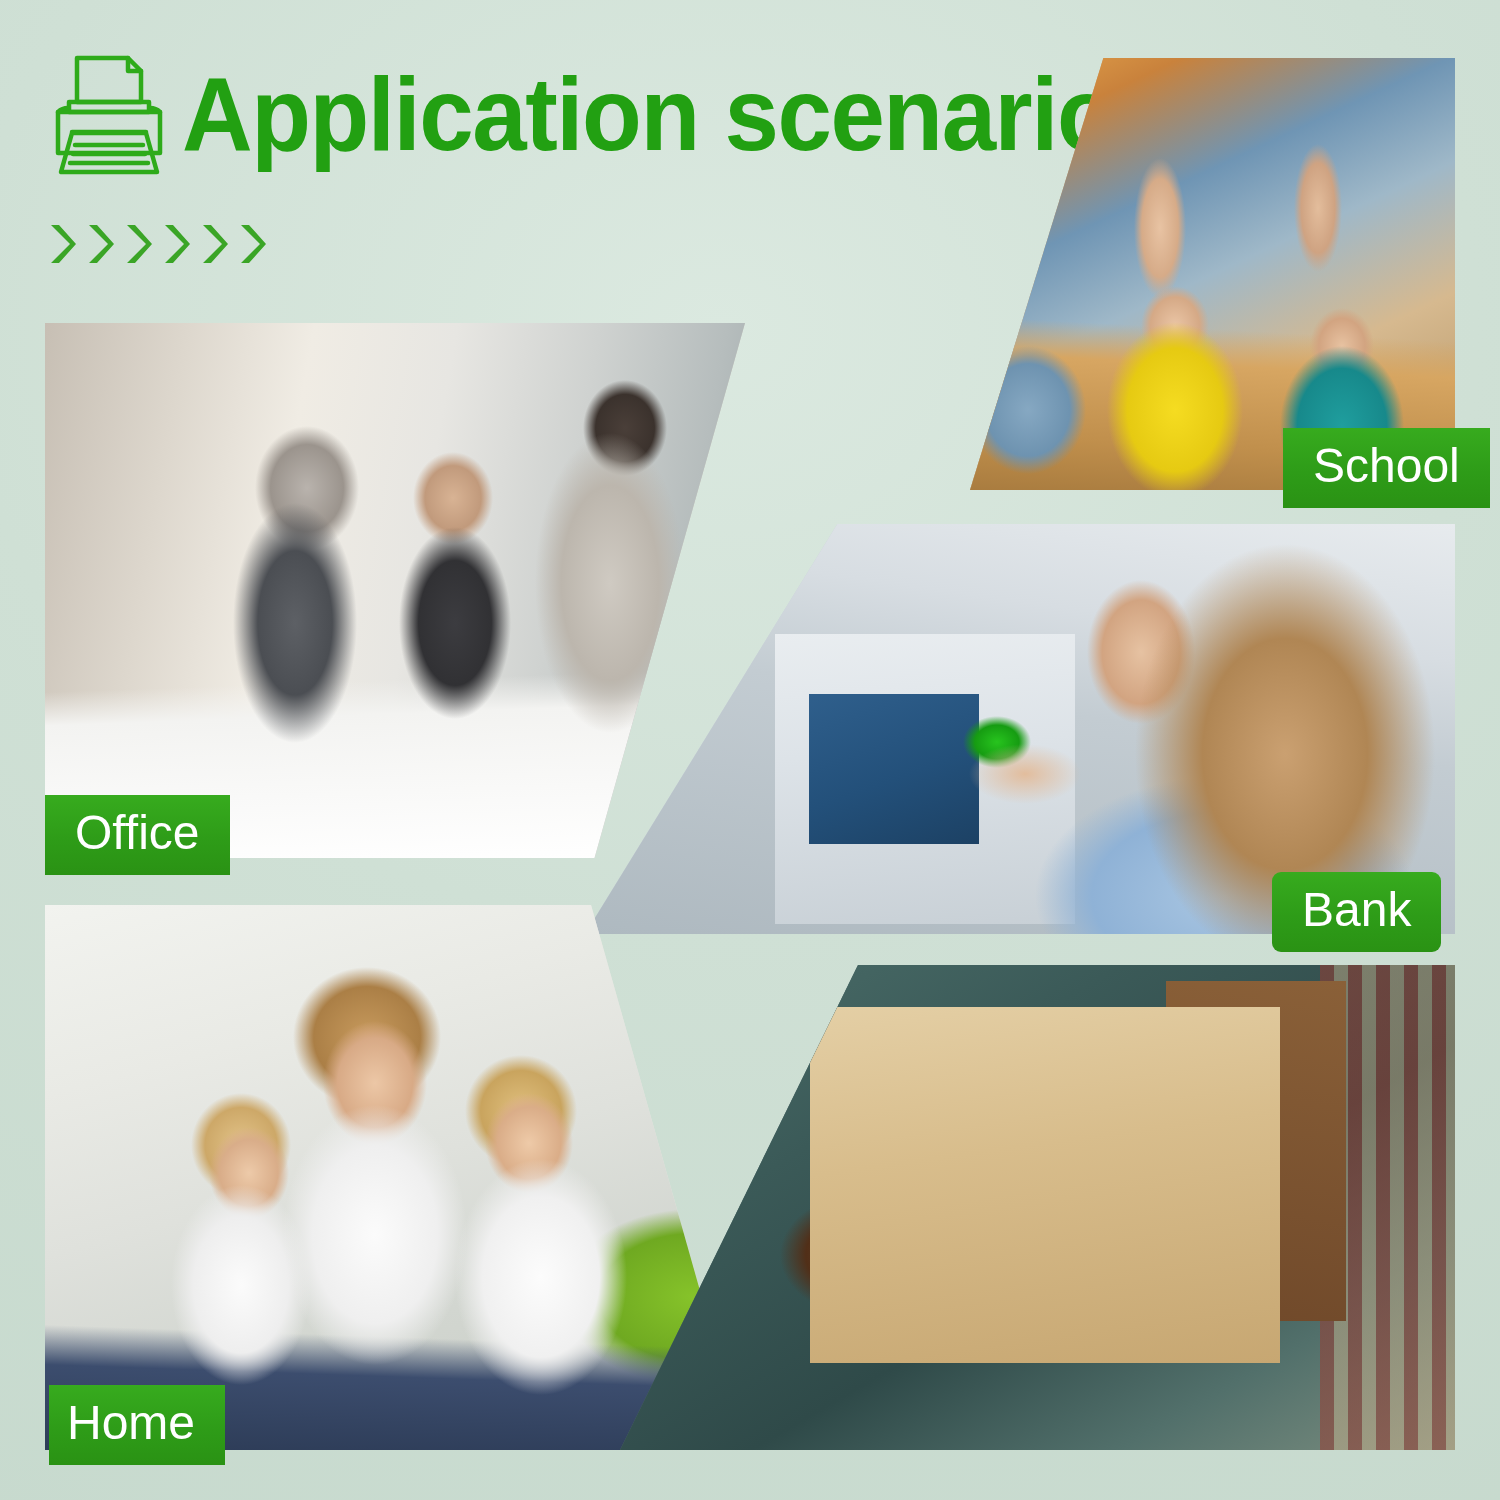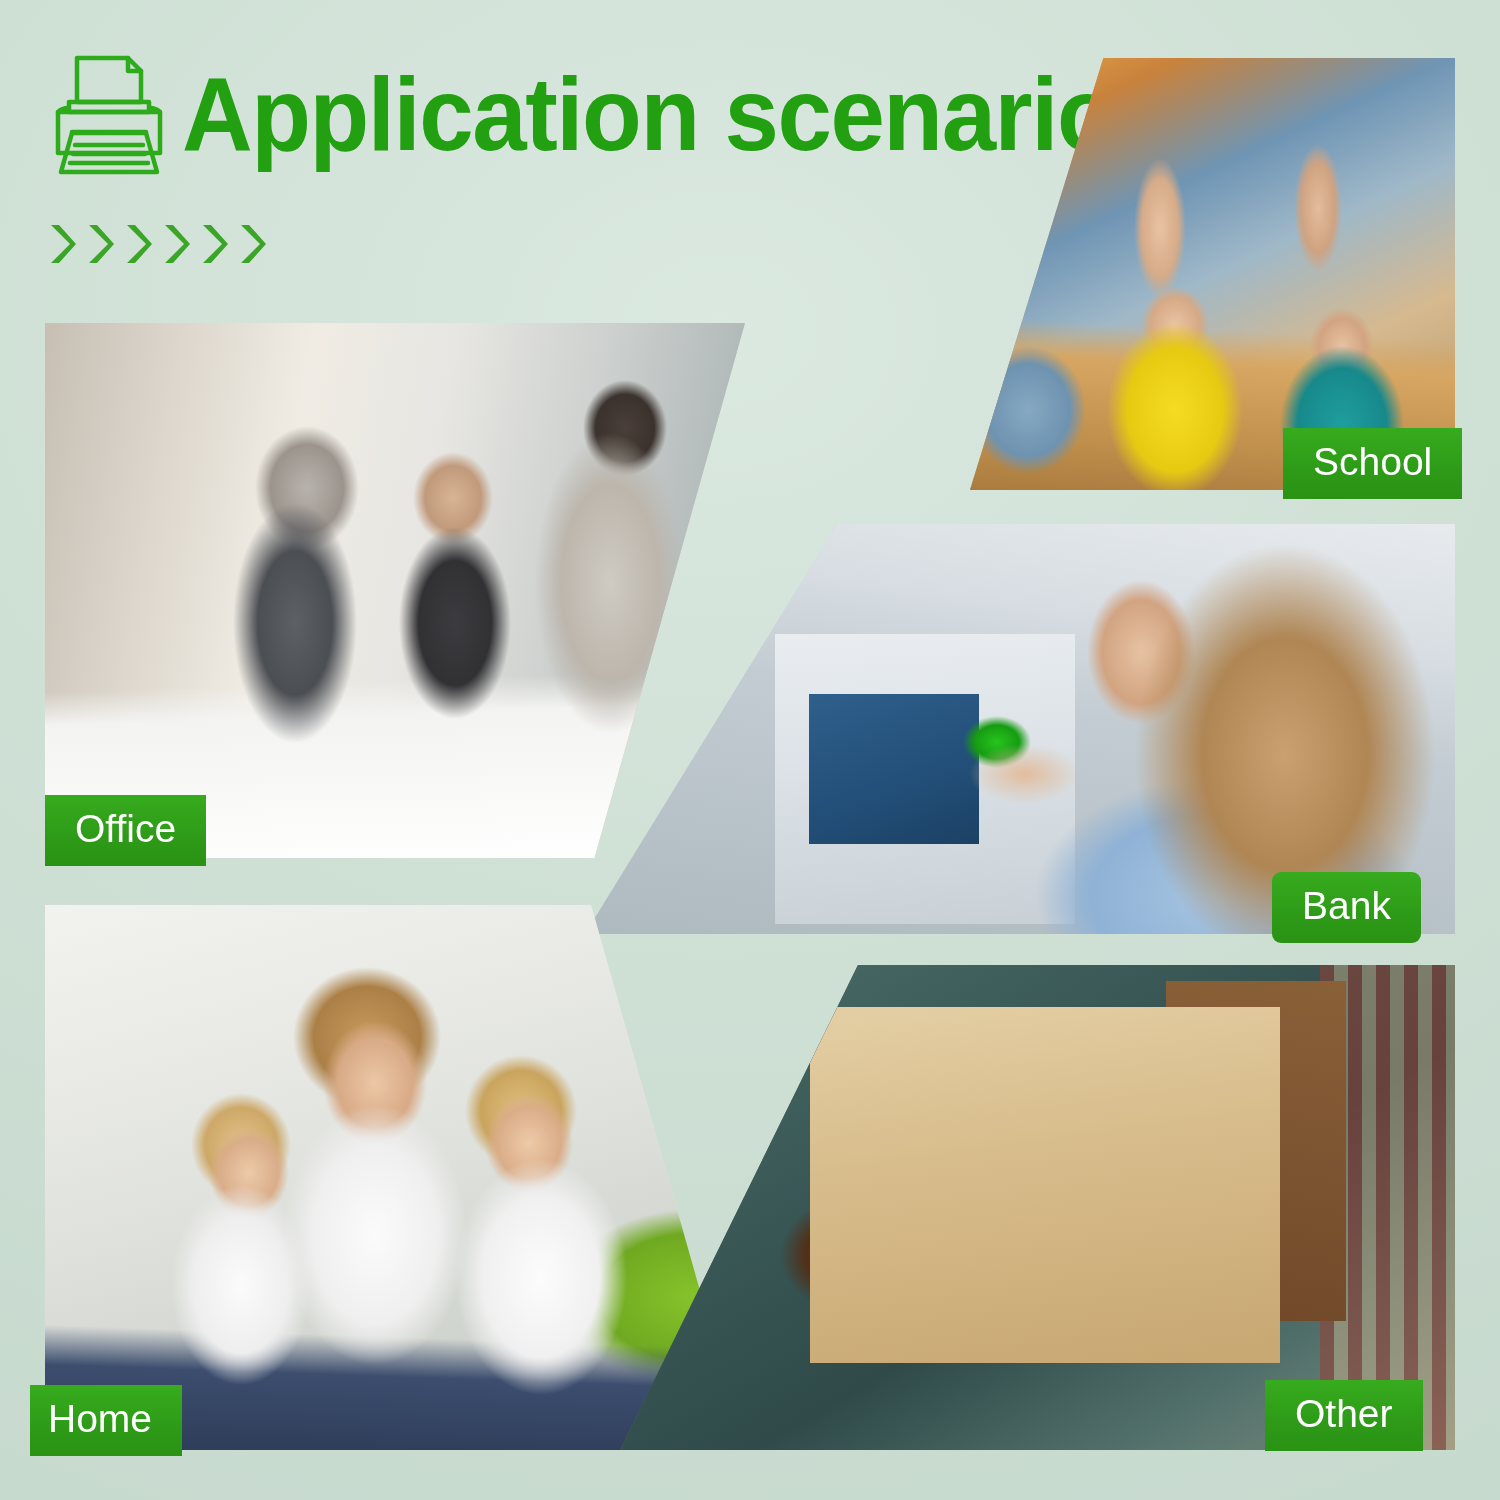--- a/index.html
+++ b/index.html
@@ -167,31 +167,31 @@
       
       linear-gradient(150deg, #4c6f6b 0%, #3b5a58 30%, #2f4a49 58%, #52706b 80%, #7d8f80 100%),
       #50696a;
   }
 
   
   .badge {
     position:absolute;
     background:linear-gradient(180deg, #37ab1e 0%, #2e9c18 55%, #2a9214 100%);
     color:#ffffff;
-    font-size:39px;
+    font-size:48px;
     line-height:1;
     font-weight:normal;
     padding:14px 30px 18px 30px;
     white-space:nowrap;
     font-family:"Liberation Sans", sans-serif;
   }
   #badge-office { left:45px;  top:795px;text-align:center;  }
   #badge-school { left:1283px; top:428px;  }
   #badge-bank   { left:1272px; top:872px;border-radius:9px;  }
-  #badge-home   { left:30px;  top:1385px;padding-left:18px; }
+  #badge-home   { left:49px;  top:1385px;padding-left:18px; }
   #badge-other  { left:1265px; top:1380px; }
 </style>
 </head>
 <body>
 
 <div id="page">
 
   <div id="header">
 
     <svg class="printer-icon" viewBox="0 0 130 130" fill="none" stroke="#2eab1a" stroke-width="4.5" stroke-linejoin="round" stroke-linecap="round">
@@ -253,15 +253,14 @@
   </div>
 
   <div class="panel" id="panel-other">
     <div class="photo photo-other"></div>
   </div>
 
   <div class="badge" id="badge-office">Office</div>
   <div class="badge" id="badge-school">School</div>
   <div class="badge" id="badge-bank">Bank</div>
   <div class="badge" id="badge-home">Home</div>
-  <div class="badge" id="badge-other">Other</div>
 
 </div>
 
 </body></html>

